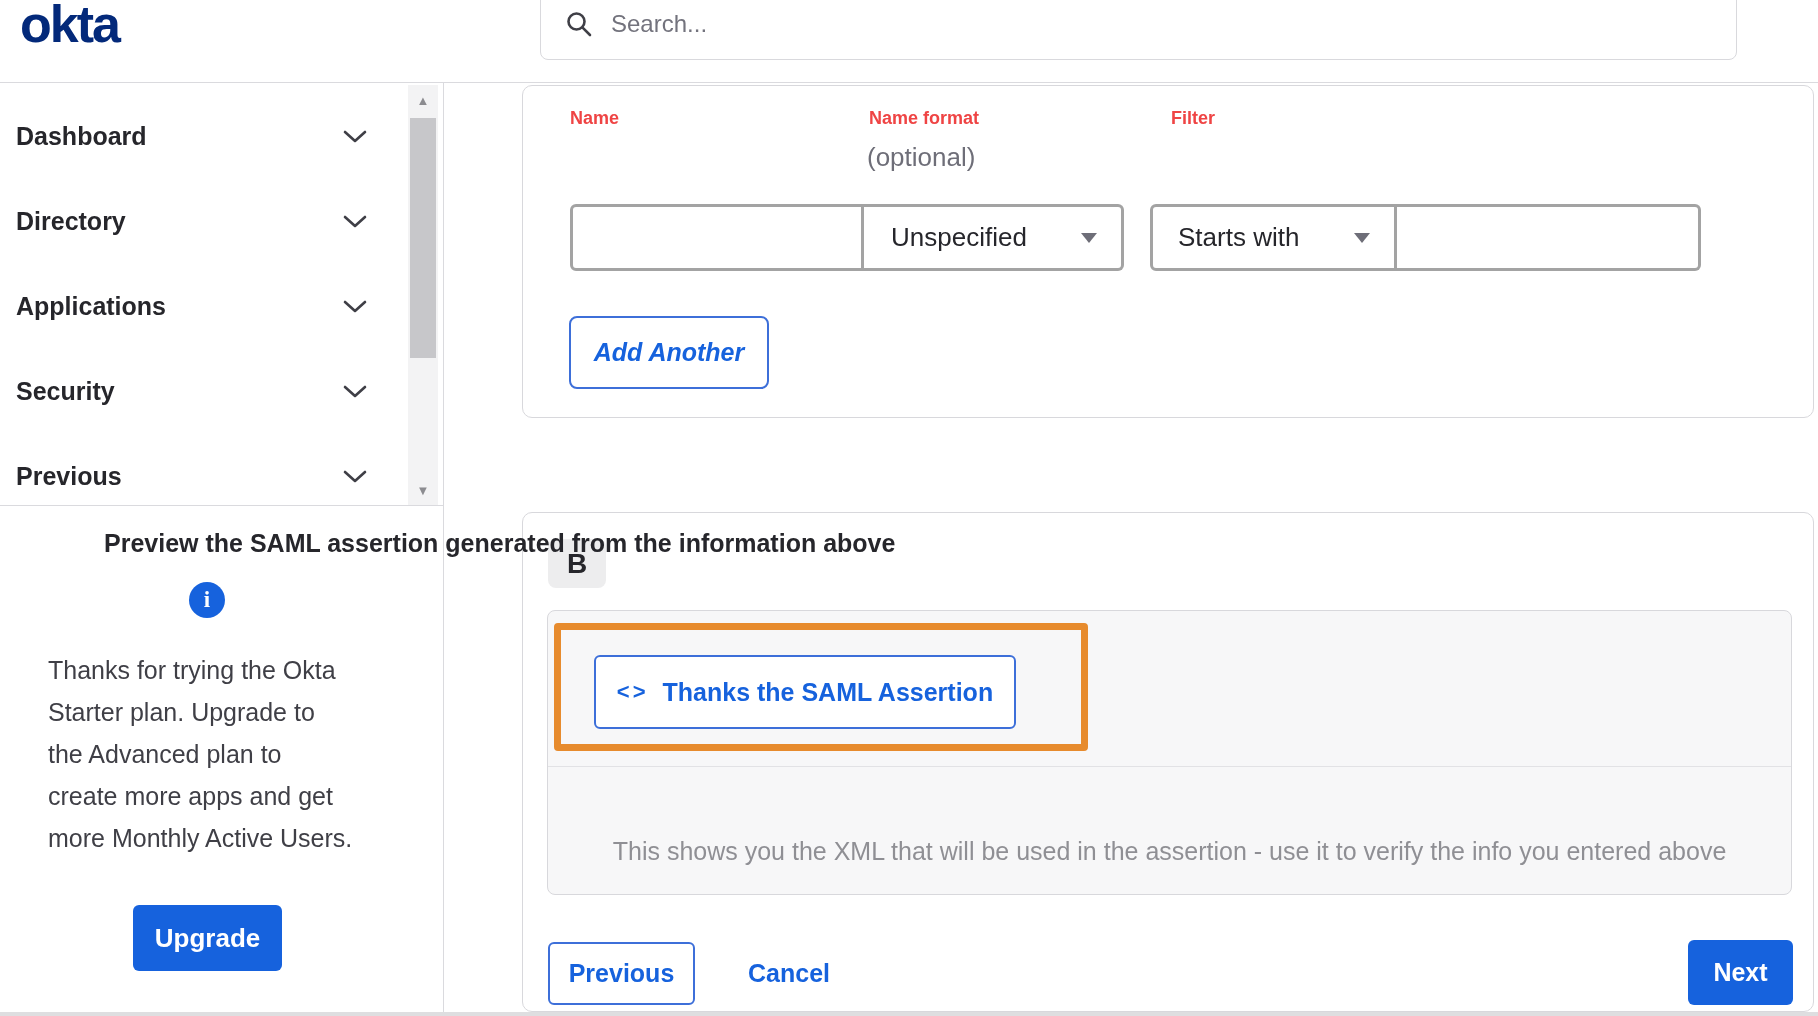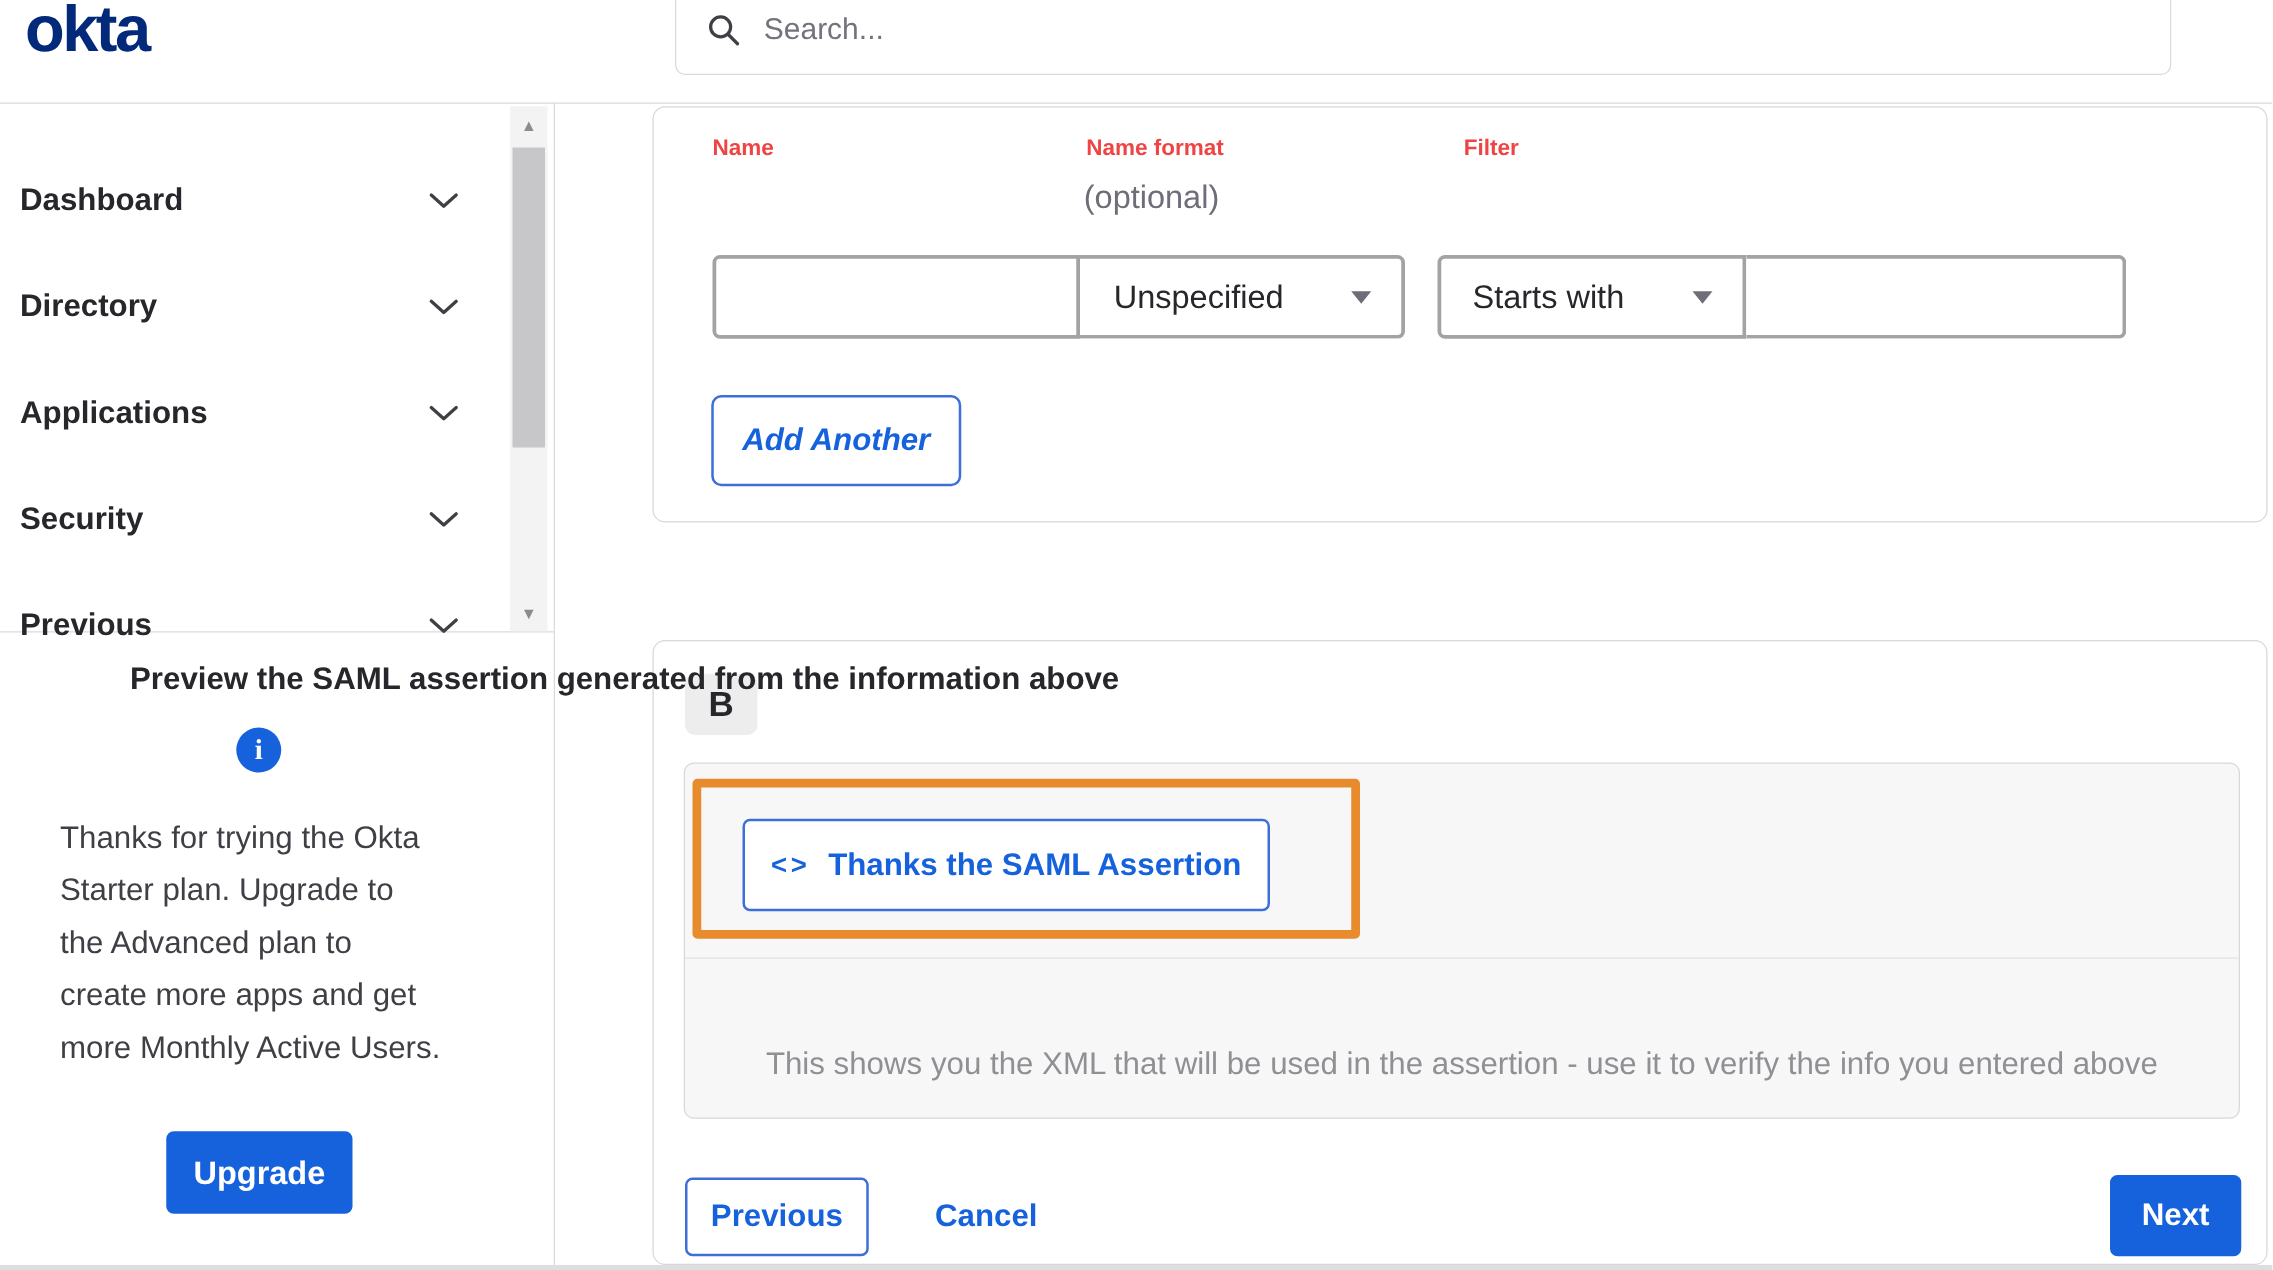--- a/index.html
+++ b/index.html
@@ -15,21 +15,21 @@
   .logo{position:absolute;left:20px;top:-6px;font-size:52px;font-weight:700;
     letter-spacing:-2px;color:#03297a;}
   .search-box{position:absolute;left:540px;top:-12px;width:1197px;height:72px;
     border:1px solid #d9d9dd;border-radius:8px;display:flex;align-items:center;
     padding-left:24px;box-sizing:border-box;background:#fff;}
   .search-box input{border:none;outline:none;font-size:24px;flex:1;margin-left:16px;
     font-family:"Liberation Sans", sans-serif;color:#26262b;background:transparent;}
   .search-box input::placeholder{color:#73737d;}
 
   
-  .nav{position:absolute;left:0;top:82px;width:408px;padding-top:12px;margin-top:24px;}
+  .nav{position:absolute;left:0;top:82px;width:408px;padding-top:12px;}
   .nav-item{height:85px;display:flex;align-items:center;justify-content:space-between;
     padding:0 41px 0 16px;cursor:pointer;}
   .nav-item span.lbl{font-size:25px;font-weight:600;color:#26262b;}
   .scrollbar{position:absolute;left:408px;top:85px;width:30px;height:420px;
     background:#f3f3f4;}
   .scroll-arrow{position:absolute;left:0;width:30px;height:26px;display:flex;
     align-items:center;justify-content:center;font-size:13px;color:#8c8c90;}
   .scroll-thumb{position:absolute;left:2px;top:33px;width:26px;height:240px;
     background:#c7c7ca;}
   .info-icon{position:absolute;left:189px;top:582px;width:36px;height:36px;

